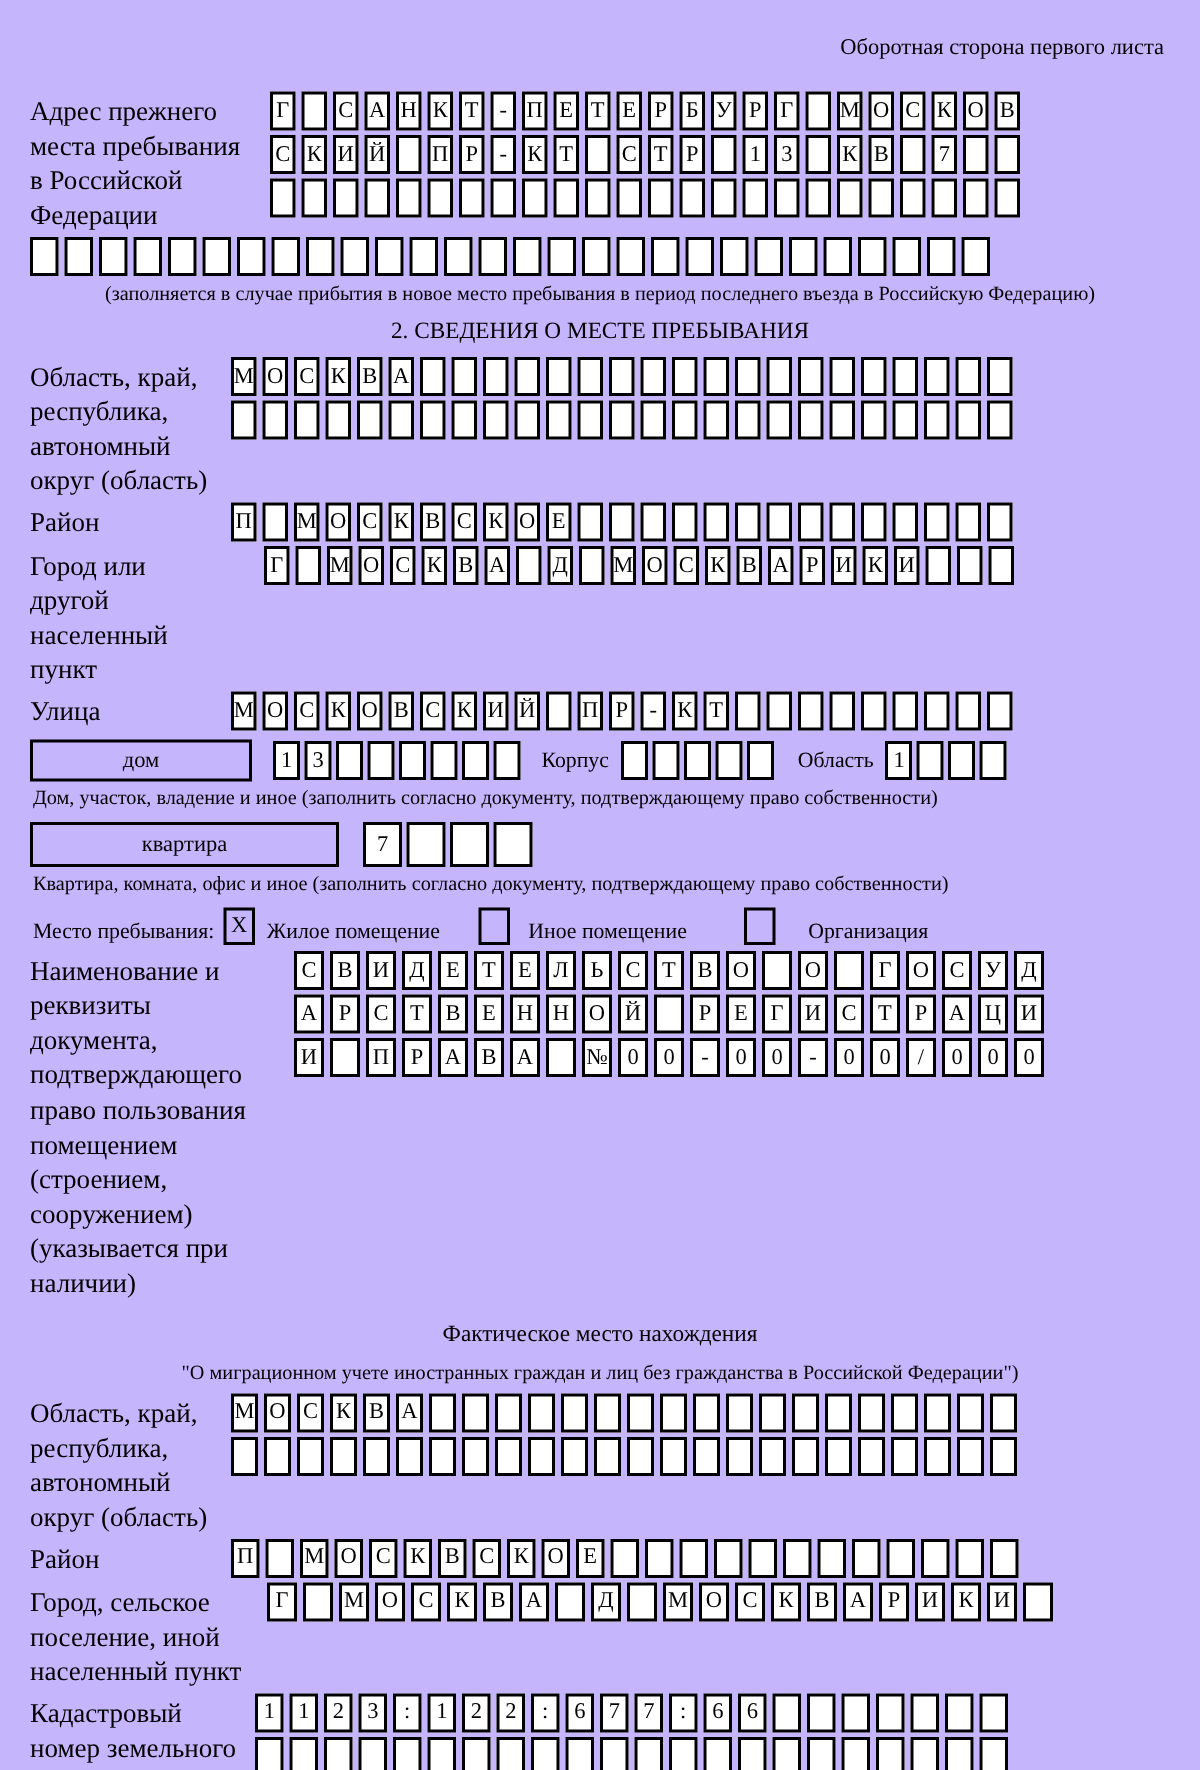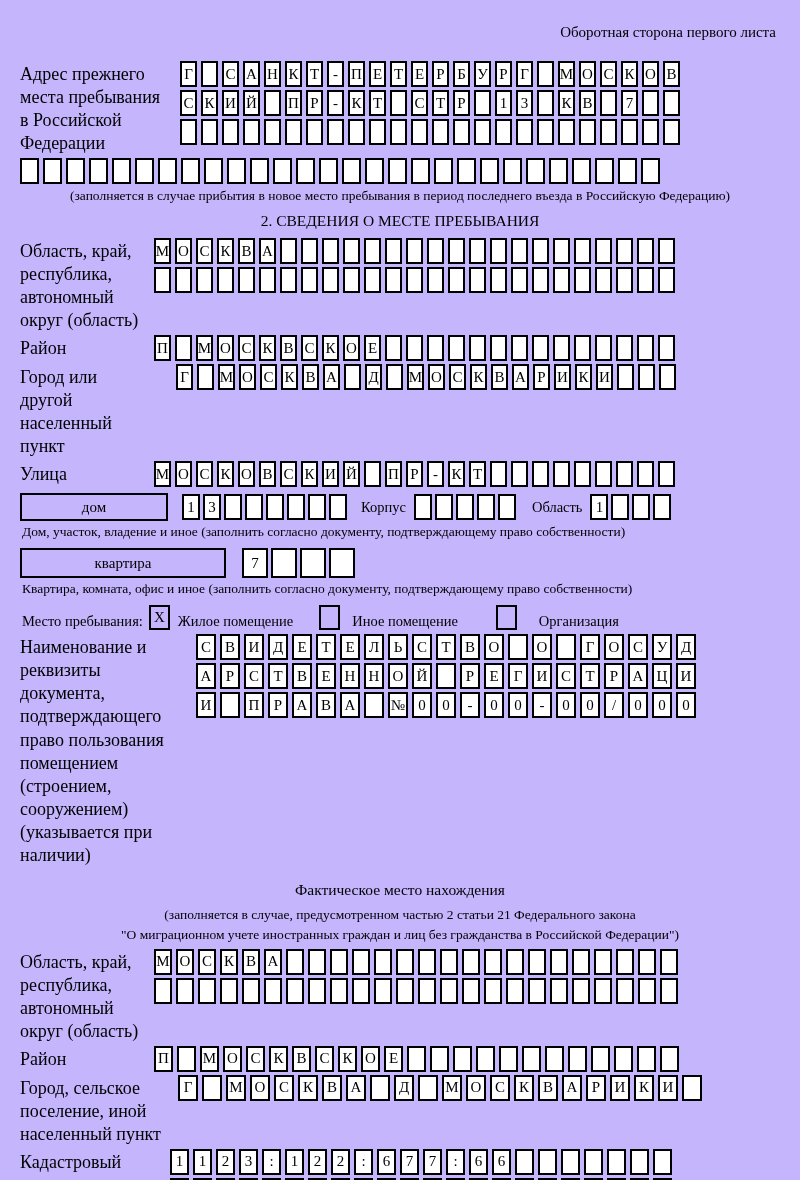--- a/index.html
+++ b/index.html
@@ -436,21 +436,20 @@
           <span class="cell">0</span>
           <span class="cell">/</span>
           <span class="cell">0</span>
           <span class="cell">0</span>
           <span class="cell">0</span>
         </div>
     </div>
   </div>
 
   <div class="sec-title" style="margin-top:14px;">Фактическое место нахождения</div>
-  <div class="note-center" style="margin-bottom:0;">(заполняется в случае, предусмотренном частью 2 статьи 21 Федерального закона</div>
   <div class="note-center">"О миграционном учете иностранных граждан и лиц без гражданства в Российской Федерации")</div>
 
   <div class="fieldrow">
     <div class="label w134">Область, край, республика, автономный округ (область)</div>
     <div class="cellrows">
       <div class="cellrow cw18">
           <span class="cell">М</span>
           <span class="cell">О</span>
           <span class="cell">С</span>
           <span class="cell">К</span>

